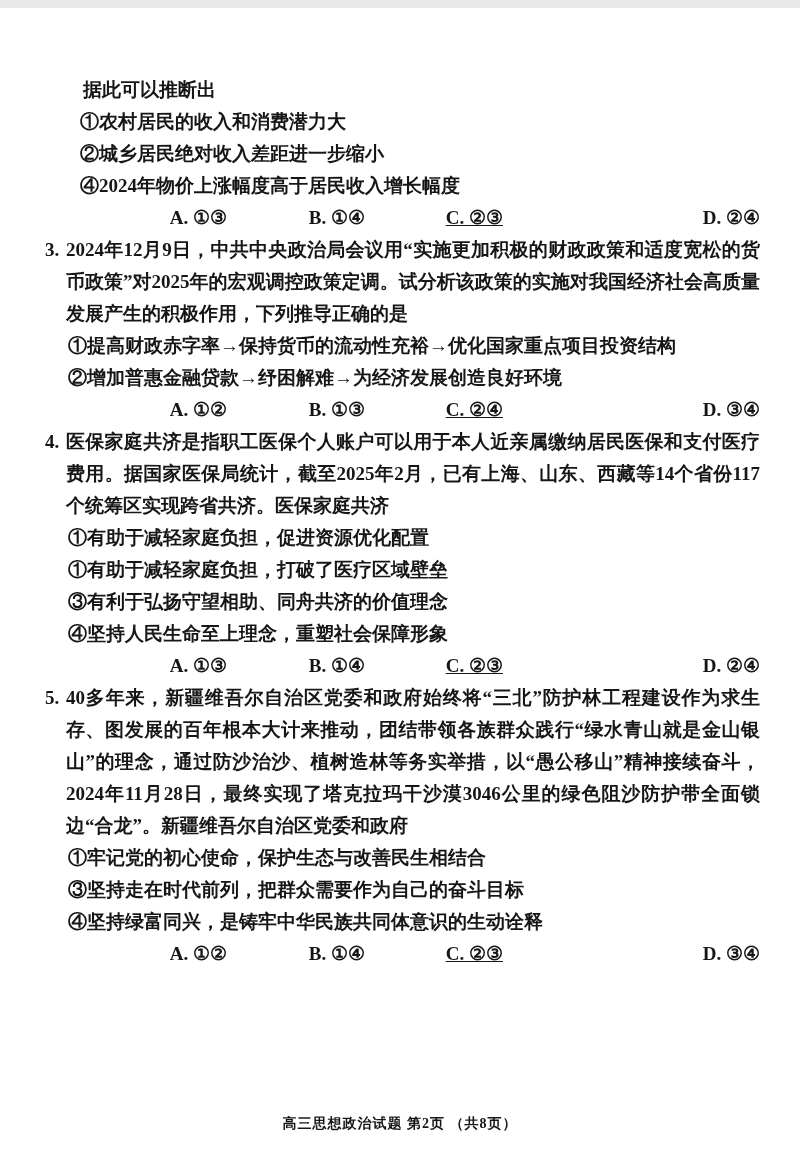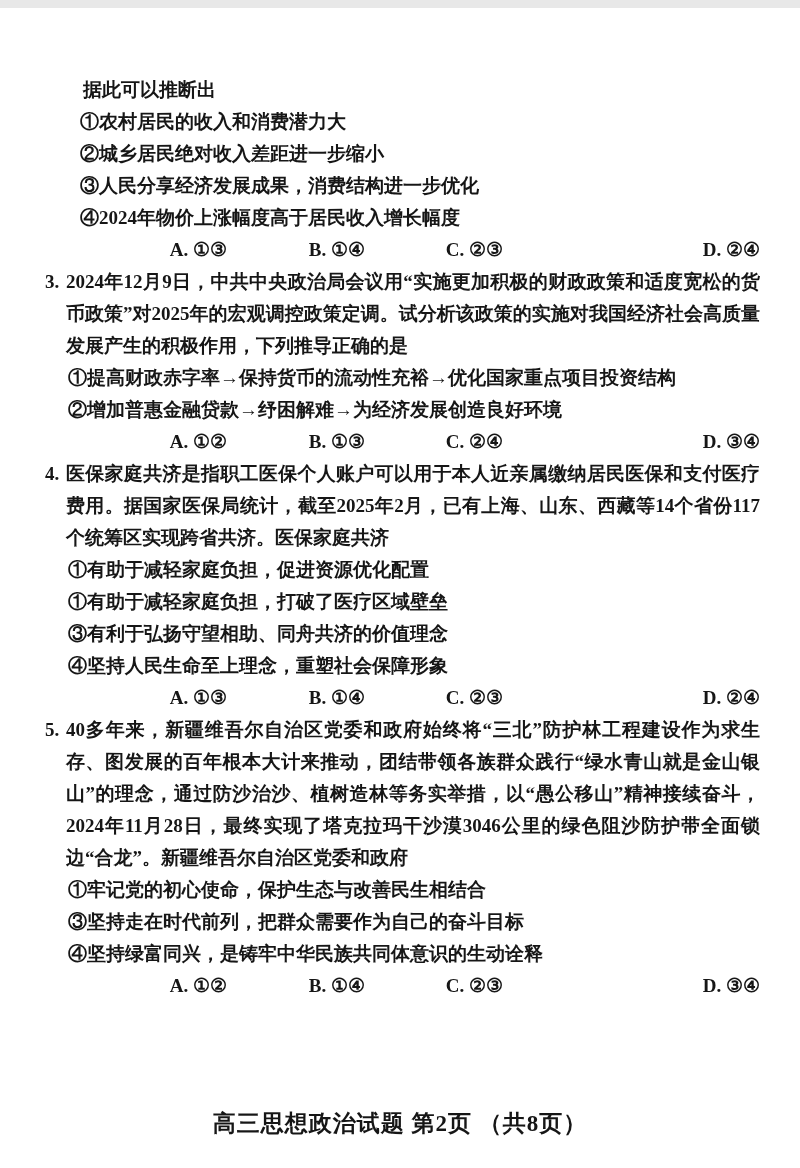--- a/index.html
+++ b/index.html
@@ -43,43 +43,42 @@
   .q2 .lead { padding-left: 38px; }
   .q2 .option { padding-left: 35px; }
   .choices {
     display: flex;
     padding-left: 28px;
     white-space: nowrap;
     text-align: right;
   }
   .choice-a { width: 154px; }
   .choice-b { width: 138px; }
-  .choice-c { width: 138px; }
+  .choice-c { width: 138px; text-decoration: underline; }
   .choice-d { flex: 1; }
   .footer {
     position: absolute;
     left: 0;
     right: 0;
     bottom: 36px;
     text-align: center;
-    font-size: 23px;
+    font-size: 14px;
     letter-spacing: 1px;
   }
 </style>
 </head>
 <body>
 
 <div class="page">
   <div class="content">
 
     <div class="question q2">
       <div class="lead">据此可以推断出</div>
       <div class="option">①农村居民的收入和消费潜力大</div>
       <div class="option">②城乡居民绝对收入差距进一步缩小</div>
-      <div class="option">③人民分享经济发展成果，消费结构进一步优化</div>
       <div class="option">④2024年物价上涨幅度高于居民收入增长幅度</div>
       <div class="choices">
         <span class="choice-a">A. ①③</span>
         <span class="choice-b">B. ①④</span>
         <span class="choice-c">C. ②③</span>
         <span class="choice-d">D. ②④</span>
       </div>
     </div>
 
     <div class="question">

